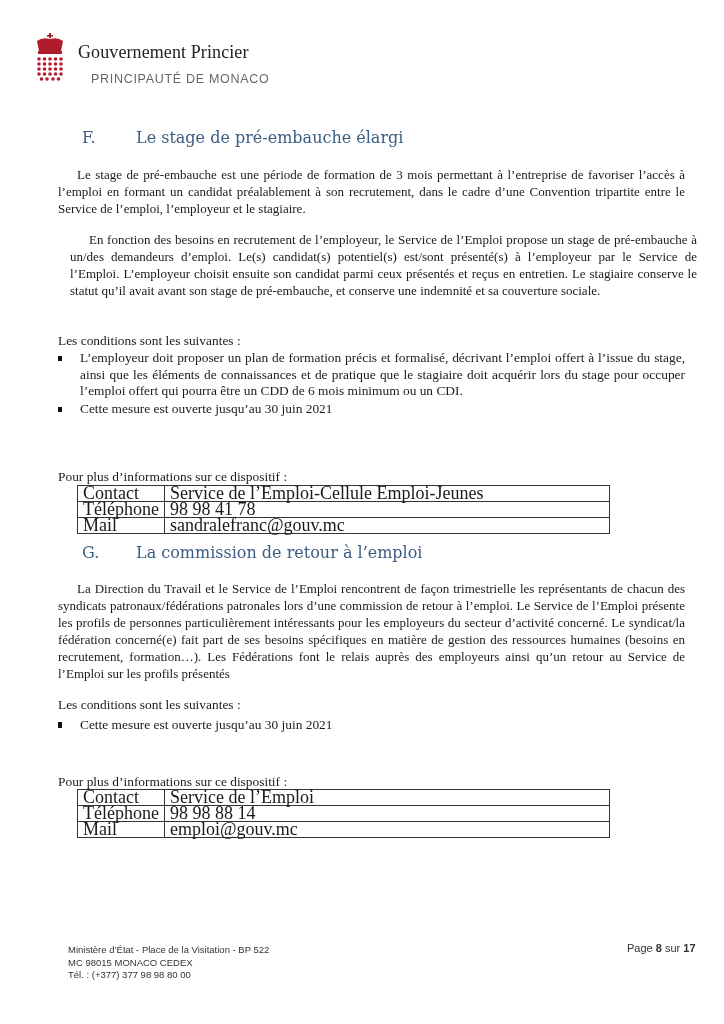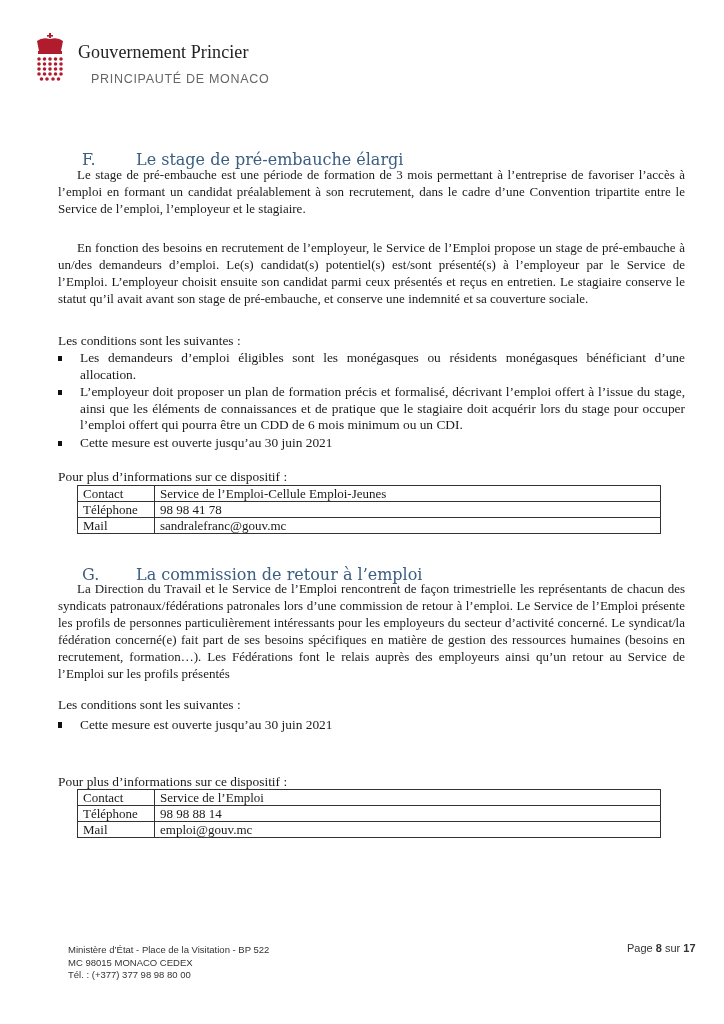--- a/index.html
+++ b/index.html
@@ -1,32 +1,32 @@
 <!DOCTYPE html>
 <html><head>
   <meta charset="utf-8">
   <style>
     html, body { margin: 0; padding: 0; background: #ffffff; }
     body { width: 724px; height: 1024px; position: relative; overflow: hidden; font-family: "DejaVu Serif", serif; color: #1a1a1a; }
     .logo { position: absolute; left: 34px; top: 33px; width: 32px; height: 50px; }
     .brand-title { position: absolute; left: 78px; top: 42px; font-family: "Liberation Serif", serif; font-size: 18px; color: #222; letter-spacing: 0.1px; white-space: nowrap; }
     .brand-sub { position: absolute; left: 91px; top: 72px; font-family: "Liberation Sans", sans-serif; font-size: 12.5px; color: #666; letter-spacing: 0.7px; white-space: nowrap; }
 
-    .heading { position: absolute; font-family: "DejaVu Serif", serif; color: #3a5d82; font-size: 16px; white-space: nowrap; margin-top: 22px; }
+    .heading { position: absolute; font-family: "DejaVu Serif", serif; color: #3a5d82; font-size: 16px; white-space: nowrap; }
     .heading .num { display: inline-block; width: 54px; }
 
     .para { position: absolute; left: 58px; width: 627px; font-family: "Liberation Serif", serif; font-size: 13px; line-height: 17px; text-align: justify; }
     .para .indent { display: inline-block; width: 19px; }
     .line { position: absolute; left: 58px; font-family: "Liberation Serif", serif; font-size: 13.4px; white-space: nowrap; margin-top: 8px; }
 
     .bullets { position: absolute; left: 58px; width: 627px; margin: 0; padding: 0; list-style: none; font-family: "Liberation Serif", serif; font-size: 13.4px; line-height: 16.5px; }
     .bullets li { position: relative; padding-left: 22px; margin-bottom: 1px; text-align: justify; }
     .bullets li .bullet { position: absolute; left: 0; top: 6px; width: 4px; height: 5px; background: #111; }
 
-    table.info { position: absolute; left: 77px; width: 584px; border-collapse: collapse; font-family: "Liberation Serif", serif; font-size: 13px; }
+    table.info { position: absolute; left: 77px; width: 533px; border-collapse: collapse; font-family: "Liberation Serif", serif; font-size: 18px; }
     table.info td { border: 1.3px solid #333; padding: 0 5px; height: 15px; line-height: 15px; }
     table.info td.k { width: 66px; }
 
     .footer-addr { position: absolute; left: 68px; top: 944px; font-family: "Liberation Sans", sans-serif; font-size: 9.5px; line-height: 12.5px; color: #333; white-space: nowrap; }
     .page-num { position: absolute; left: 627px; top: 942px; font-family: "Liberation Sans", sans-serif; font-size: 11px; color: #333; white-space: nowrap; }
     .page-num b { font-weight: bold; }
   </style>
 </head>
 <body>
 
@@ -70,28 +70,27 @@
 </div>
 
 <div class="heading" style="left:82px; top:128px;">
   <span class="num">F.</span><span>Le stage de pré-embauche élargi</span>
 </div>
 
 <div class="para" style="top:166px;">
   <span class="indent"></span><span>Le stage de pré-embauche est une période de formation de 3 mois permettant à l’entreprise de favoriser l’accès à l’emploi en formant un candidat préalablement à son recrutement, dans le cadre d’une Convention tripartite entre le Service de l’emploi, l’employeur et le stagiaire.</span>
 </div>
 
-<div class="para" style="top:239px;">
+<div class="para" style="top:231px;margin-left:12px;">
   <span class="indent"></span><span>En fonction des besoins en recrutement de l’employeur, le Service de l’Emploi propose un stage de pré-embauche à un/des demandeurs d’emploi. Le(s) candidat(s) potentiel(s) est/sont présenté(s) à l’employeur par le Service de l’Emploi. L’employeur choisit ensuite son candidat parmi ceux présentés et reçus en entretien. Le stagiaire conserve le statut qu’il avait avant son stage de pré-embauche, et conserve une indemnité et sa couverture sociale.</span>
 </div>
 
 <div class="line" style="top:325px;">Les conditions sont les suivantes :</div>
 
 <ul class="bullets" style="top:350px;">
-  <li><span class="bullet"></span><span>Les demandeurs d’emploi éligibles sont les monégasques ou résidents monégasques bénéficiant d’une allocation.</span></li>
   <li><span class="bullet"></span><span>L’employeur doit proposer un plan de formation précis et formalisé, décrivant l’emploi offert à l’issue du stage, ainsi que les éléments de connaissances et de pratique que le stagiaire doit acquérir lors du stage pour occuper l’emploi offert qui pourra être un CDD de 6 mois minimum ou un CDI.</span></li>
   <li><span class="bullet"></span><span>Cette mesure est ouverte jusqu’au 30 juin 2021</span></li>
 </ul>
 
 <div class="line" style="top:461px;">Pour plus d’informations sur ce dispositif :</div>
 
 <table class="info" style="top:485px;">
   <tbody>
       <tr>
     <td class="k">Contact</td>

